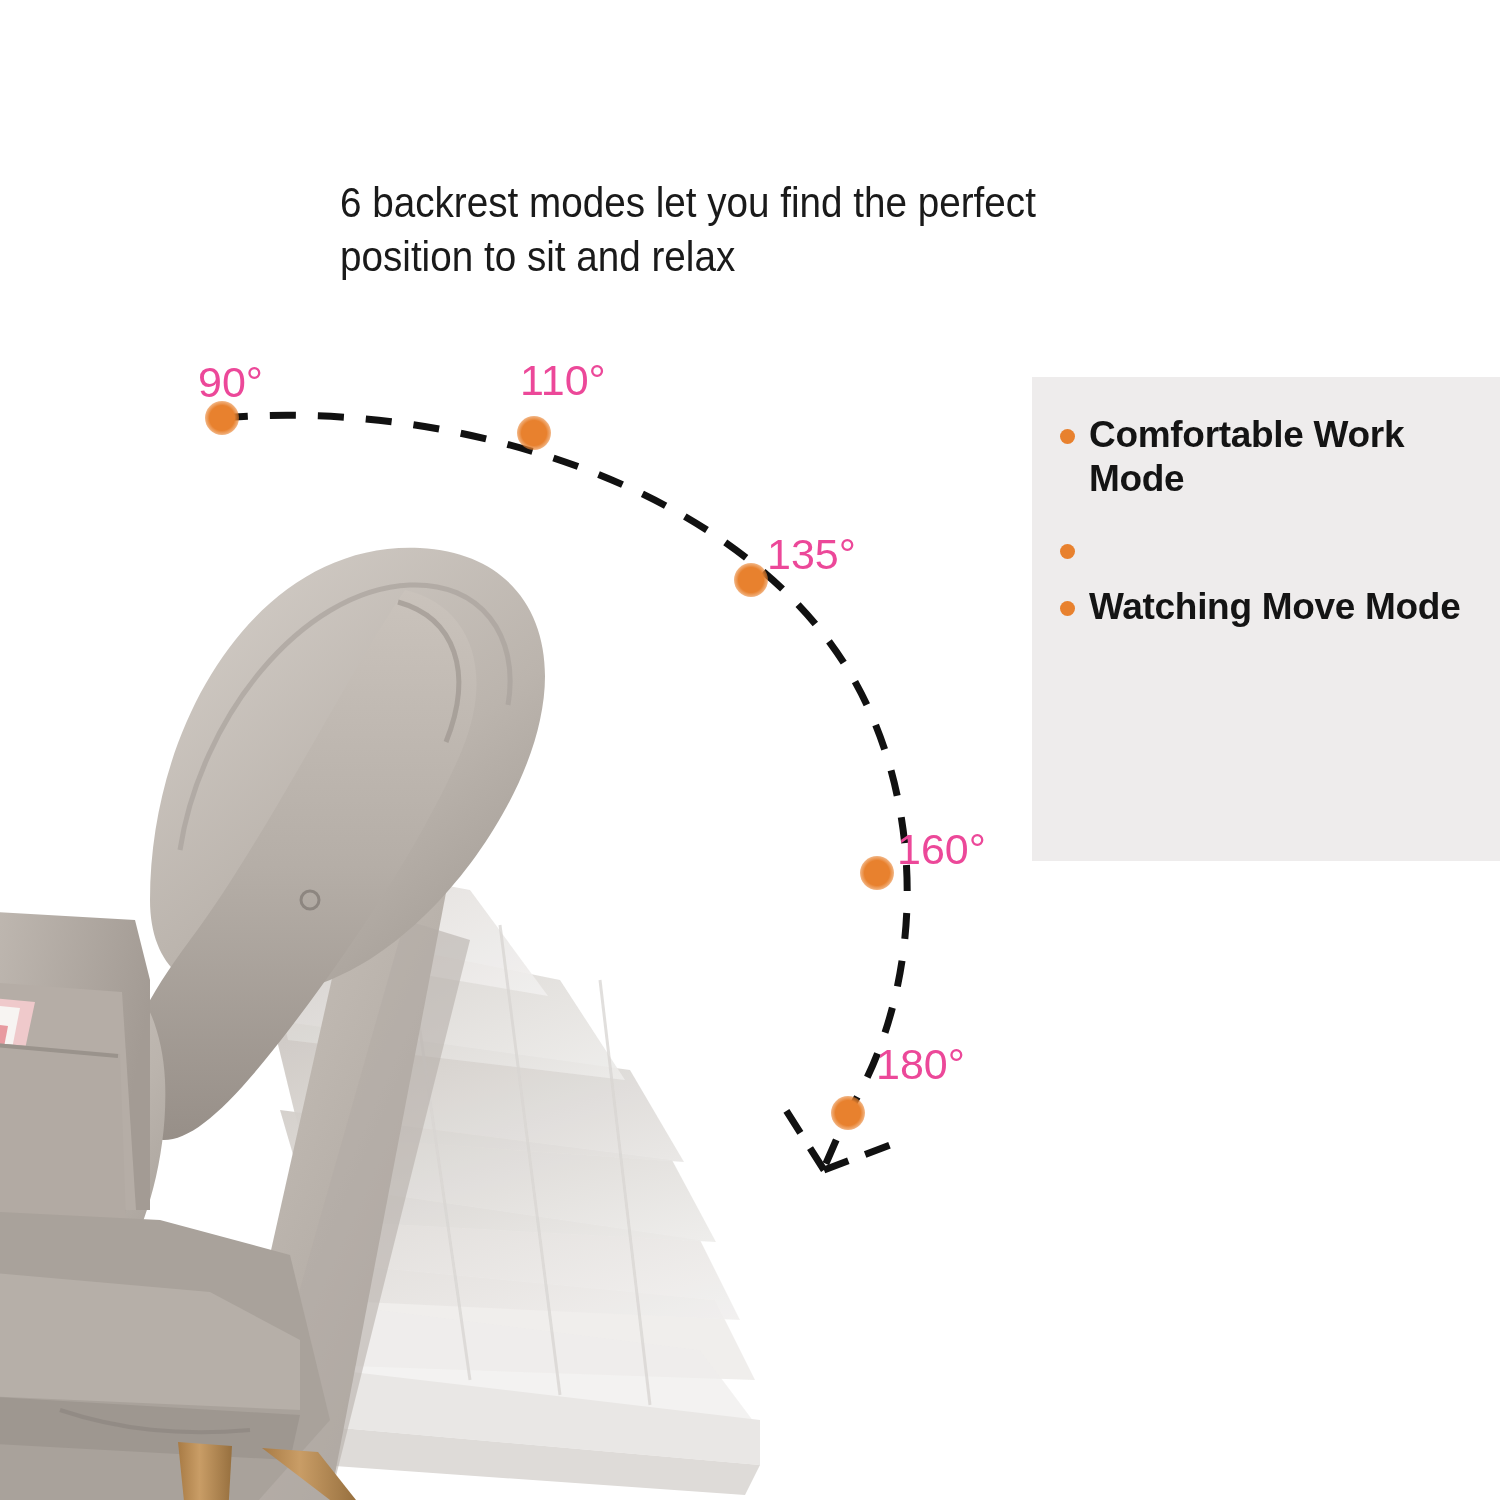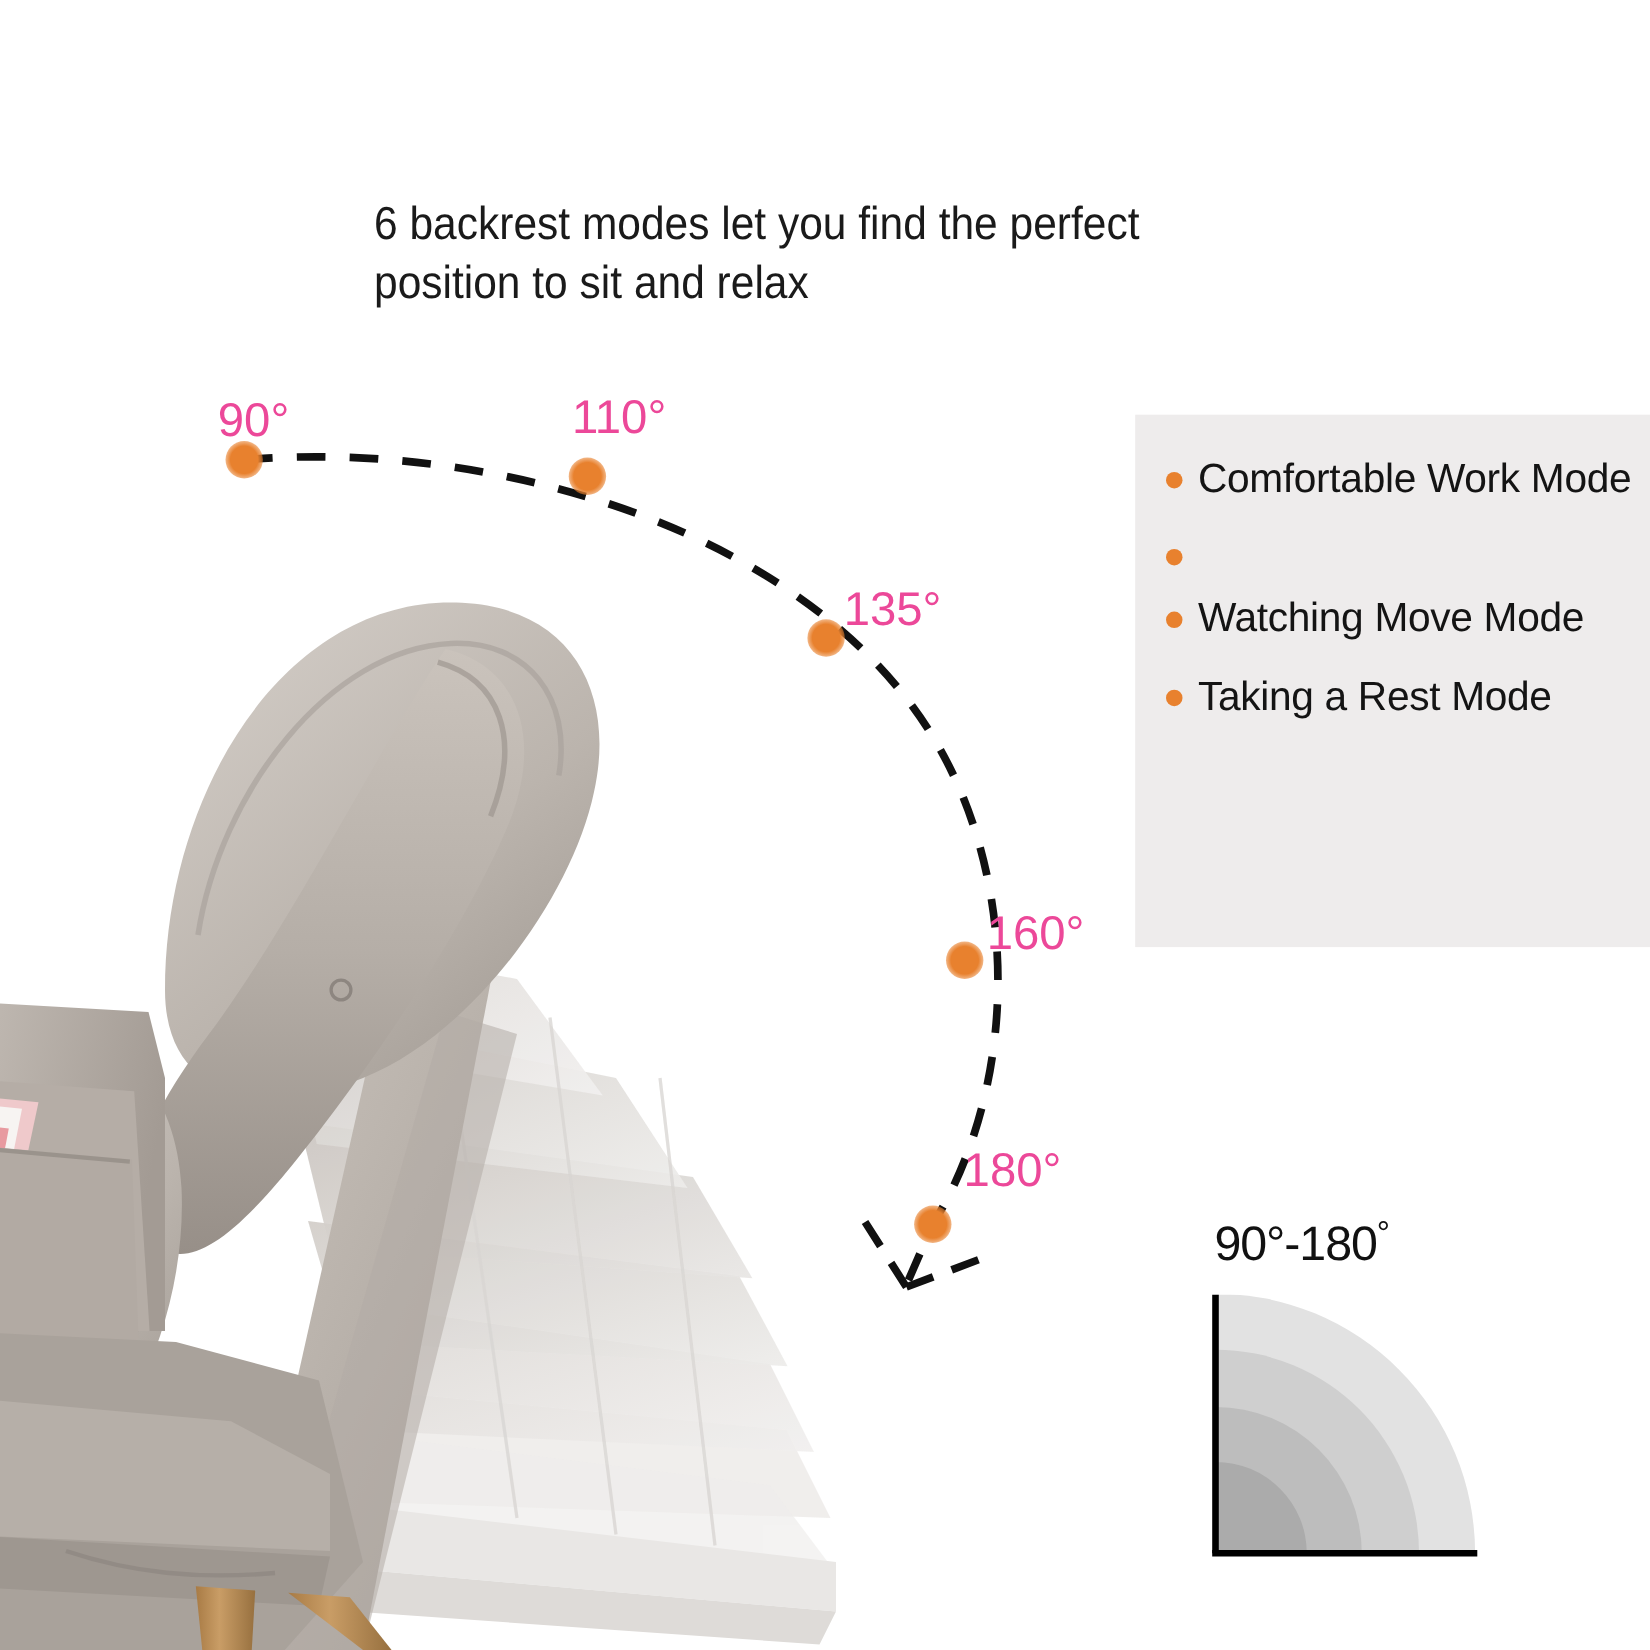--- a/index.html
+++ b/index.html
@@ -113,21 +113,21 @@
     height: 15px;
     border-radius: 50%;
     background: #e8812e;
     margin-top: 16px;
     margin-right: 14px;
   }
   .mode-label {
     font-size: 37px;
     line-height: 1.2;
     color: #141414;
-    font-weight: 400;
+    font-weight: 700;
     letter-spacing: -0.3px;
   }
   .mode-label .l2 { display: block; }
 
   
   #quarter-diagram {
     position: absolute;
     left: 1090px;
     top: 1105px;
     width: 300px;
@@ -300,36 +300,18 @@
     <div class="mode-item">
       <span class="mode-bullet"></span>
       <span class="mode-label"></span>
     </div>
 
     <div class="mode-item">
       <span class="mode-bullet"></span>
       <span class="mode-label">Watching Move Mode</span>
     </div>
 
-    <div class="mode-item">
-      <span class="mode-bullet"></span>
-      <span class="mode-label">Taking a Rest Mode</span>
-    </div>
 
 
   </div>
 
-  <div id="quarter-diagram">
-    <div id="quarter-label"><span>90°-180</span><span class="sup">°</span></div>
-    <svg id="quarter-svg" viewBox="0 0 290 250" xmlns="http://www.w3.org/2000/svg">
-
-      <g transform="translate(15,235)">
-        <path d="M0,0 L0,-236 A236,236 0 0 1 236,0 Z" fill="#e2e2e2"></path>
-        <path d="M0,0 L0,-185 A185,185 0 0 1 185,0 Z" fill="#cfcfcf"></path>
-        <path d="M0,0 L0,-133 A133,133 0 0 1 133,0 Z" fill="#bdbdbd"></path>
-        <path d="M0,0 L0,-83  A83,83   0 0 1 83,0  Z" fill="#ababab"></path>
-        <line x1="0" y1="0" x2="0" y2="-238" stroke="#000000" stroke-width="6"></line>
-        <line x1="-3" y1="0" x2="238" y2="0" stroke="#000000" stroke-width="6"></line>
-      </g>
-    </svg>
-  </div>
 
 </div>
 
 </body></html>

